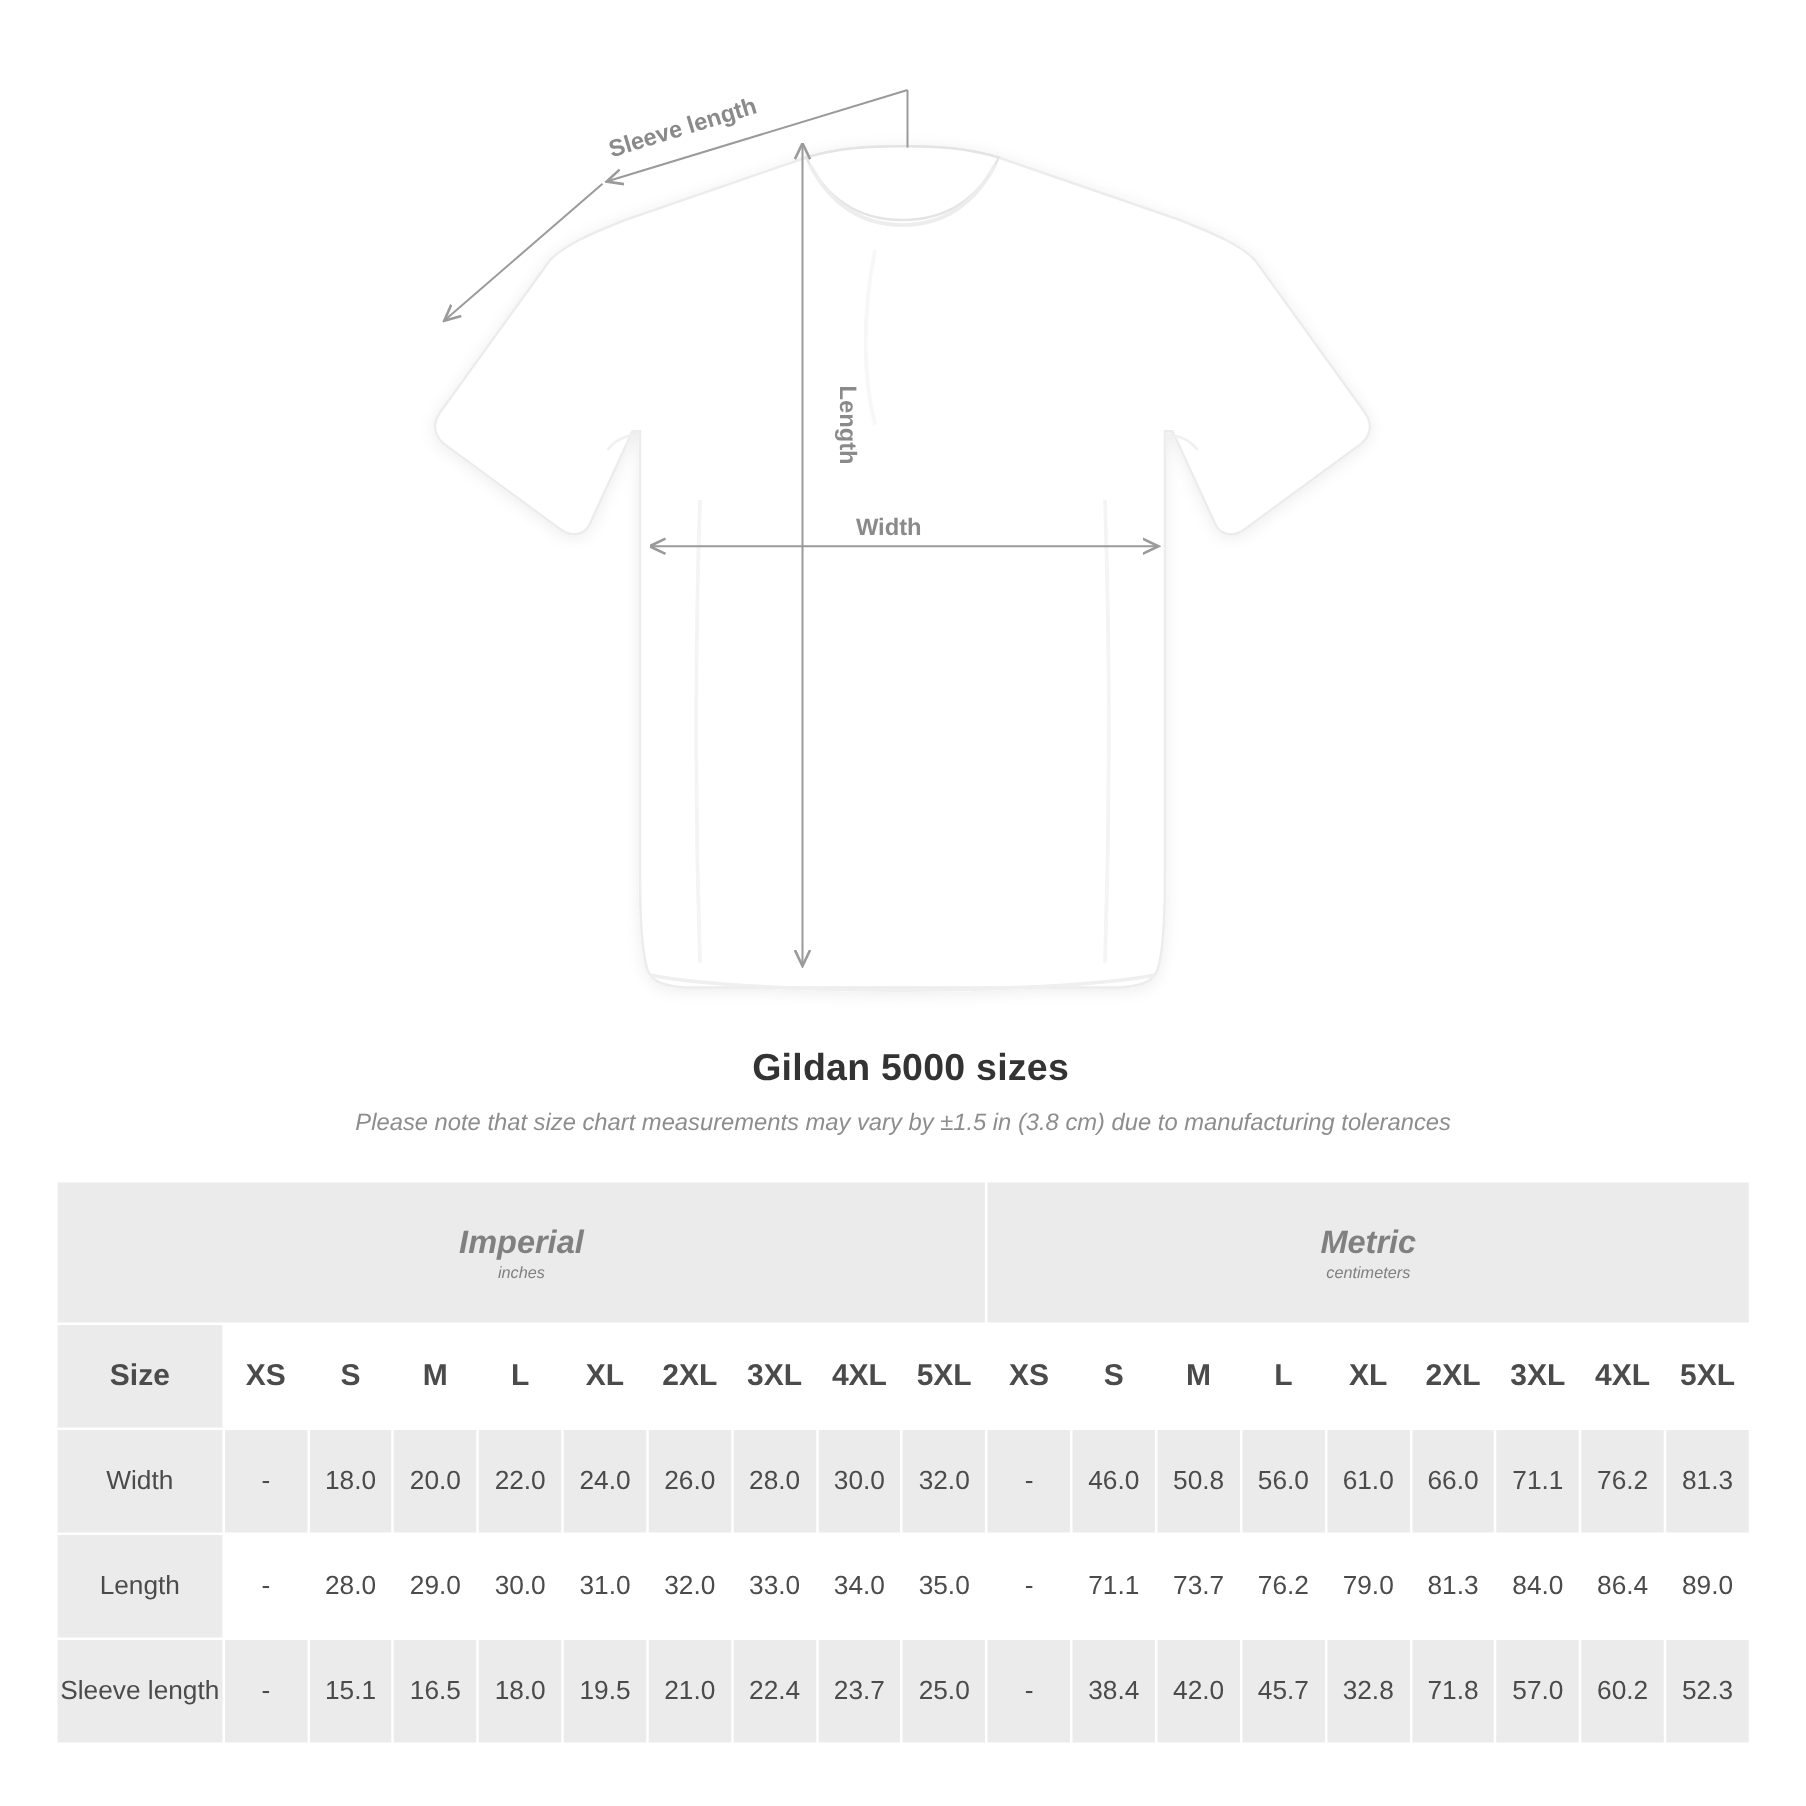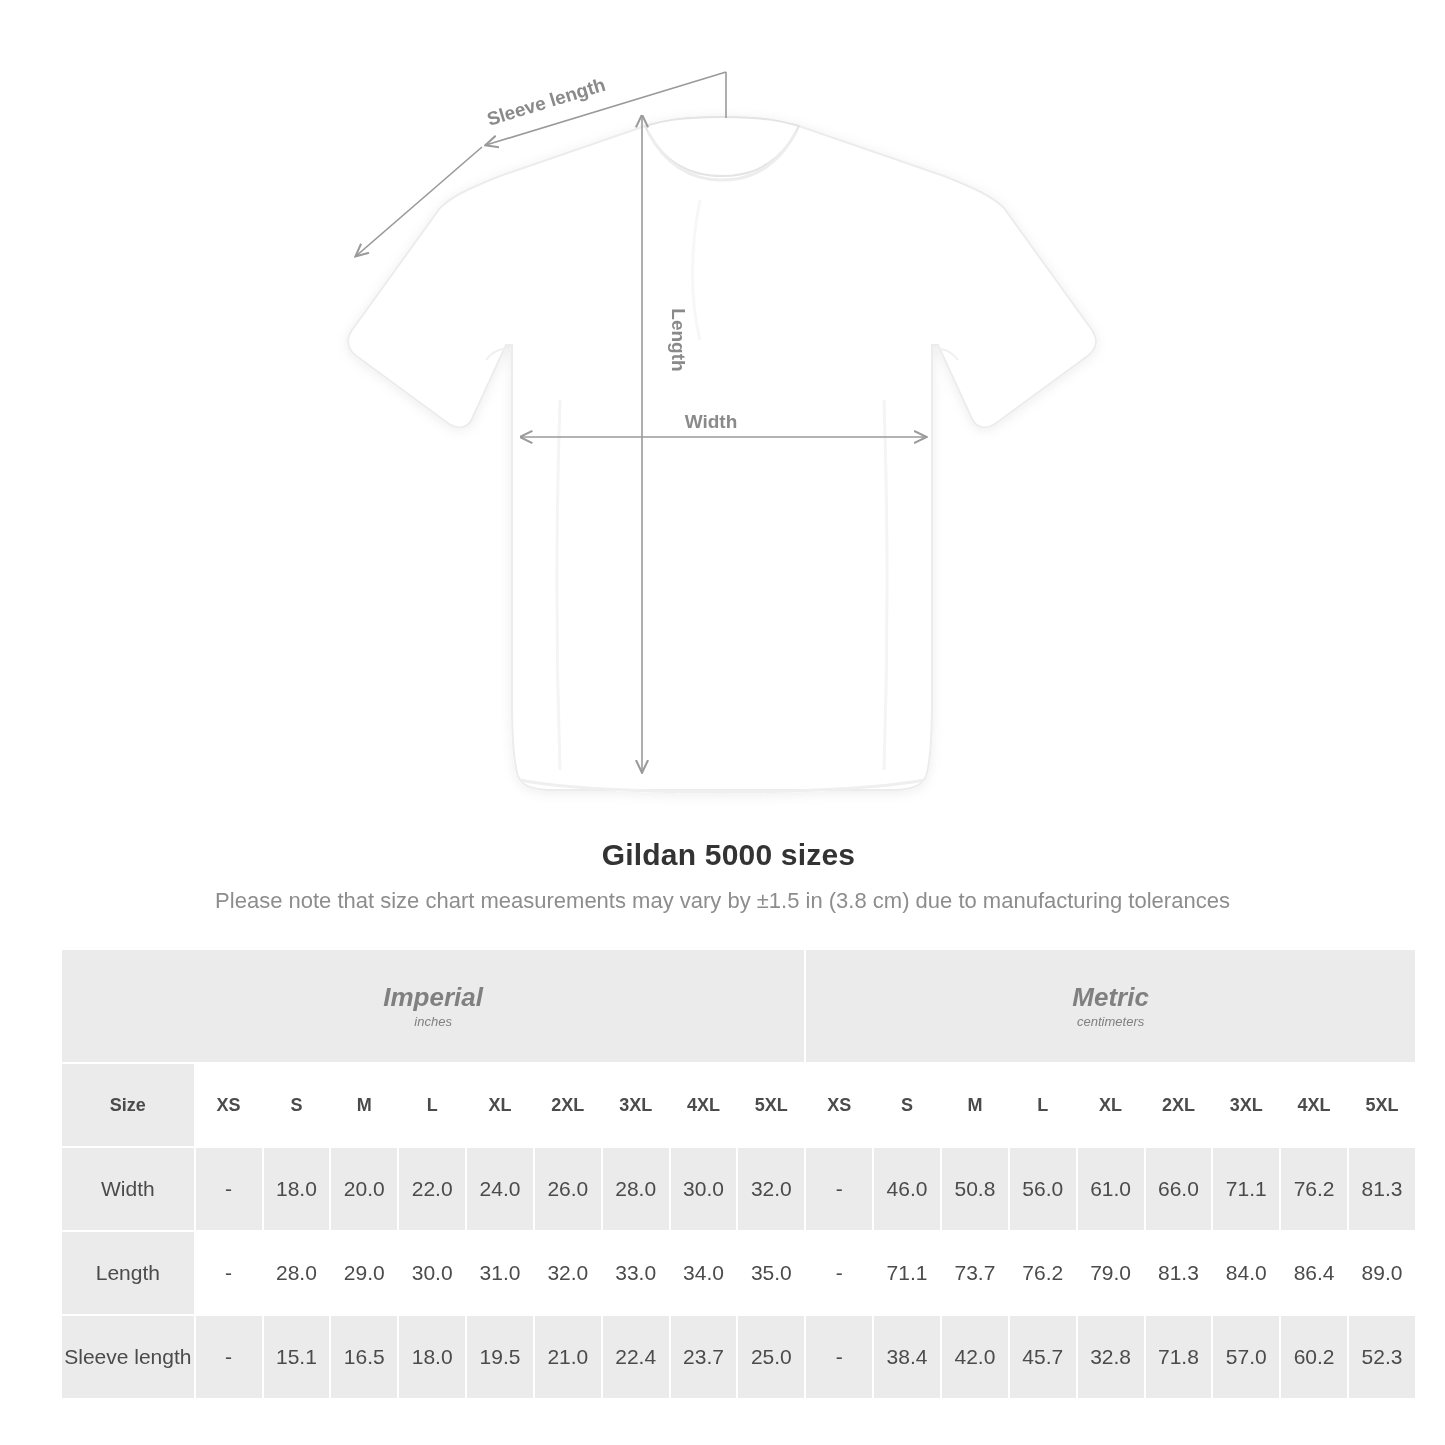--- a/index.html
+++ b/index.html
@@ -30,27 +30,28 @@
   }
   #chart-title {
     font-size: 30px;
     font-weight: bold;
     color: #333333;
     letter-spacing: 0.2px;
     padding-left: 12px;
   }
   #chart-note {
     margin-top: 16px;
-    font-size: 22px;
+    font-size: 19px;
+    font-style: italic;
     color: #8d8d8d;
   }
 
   
   #table-wrap {
-    margin: 34px 44px 0 60px;
+    margin: 34px 44px 0 44px;
     width: 1357px;
   }
   table.size-table {
     border-collapse: separate;
     border-spacing: 2px;
     width: 100%;
     table-layout: fixed;
   }
   table.size-table td, table.size-table th {
     background: #ebebeb;
@@ -73,21 +74,21 @@
     line-height: 1.25;
   }
   td.unit-cell .unit-sub {
     font-size: 13px;
     font-style: italic;
     color: #808080;
     line-height: 1.4;
   }
   tr.header-row td {
     background: #ffffff;
-    font-size: 18px;
+    font-size: 24px;
     font-weight: bold;
     color: #4b4b4b;
   }
   tr.header-row td.size-label {
     background: #ebebeb;
   }
   td.row-label {
     font-weight: bold;
     font-size: 22px;
     color: #4b4b4b;

